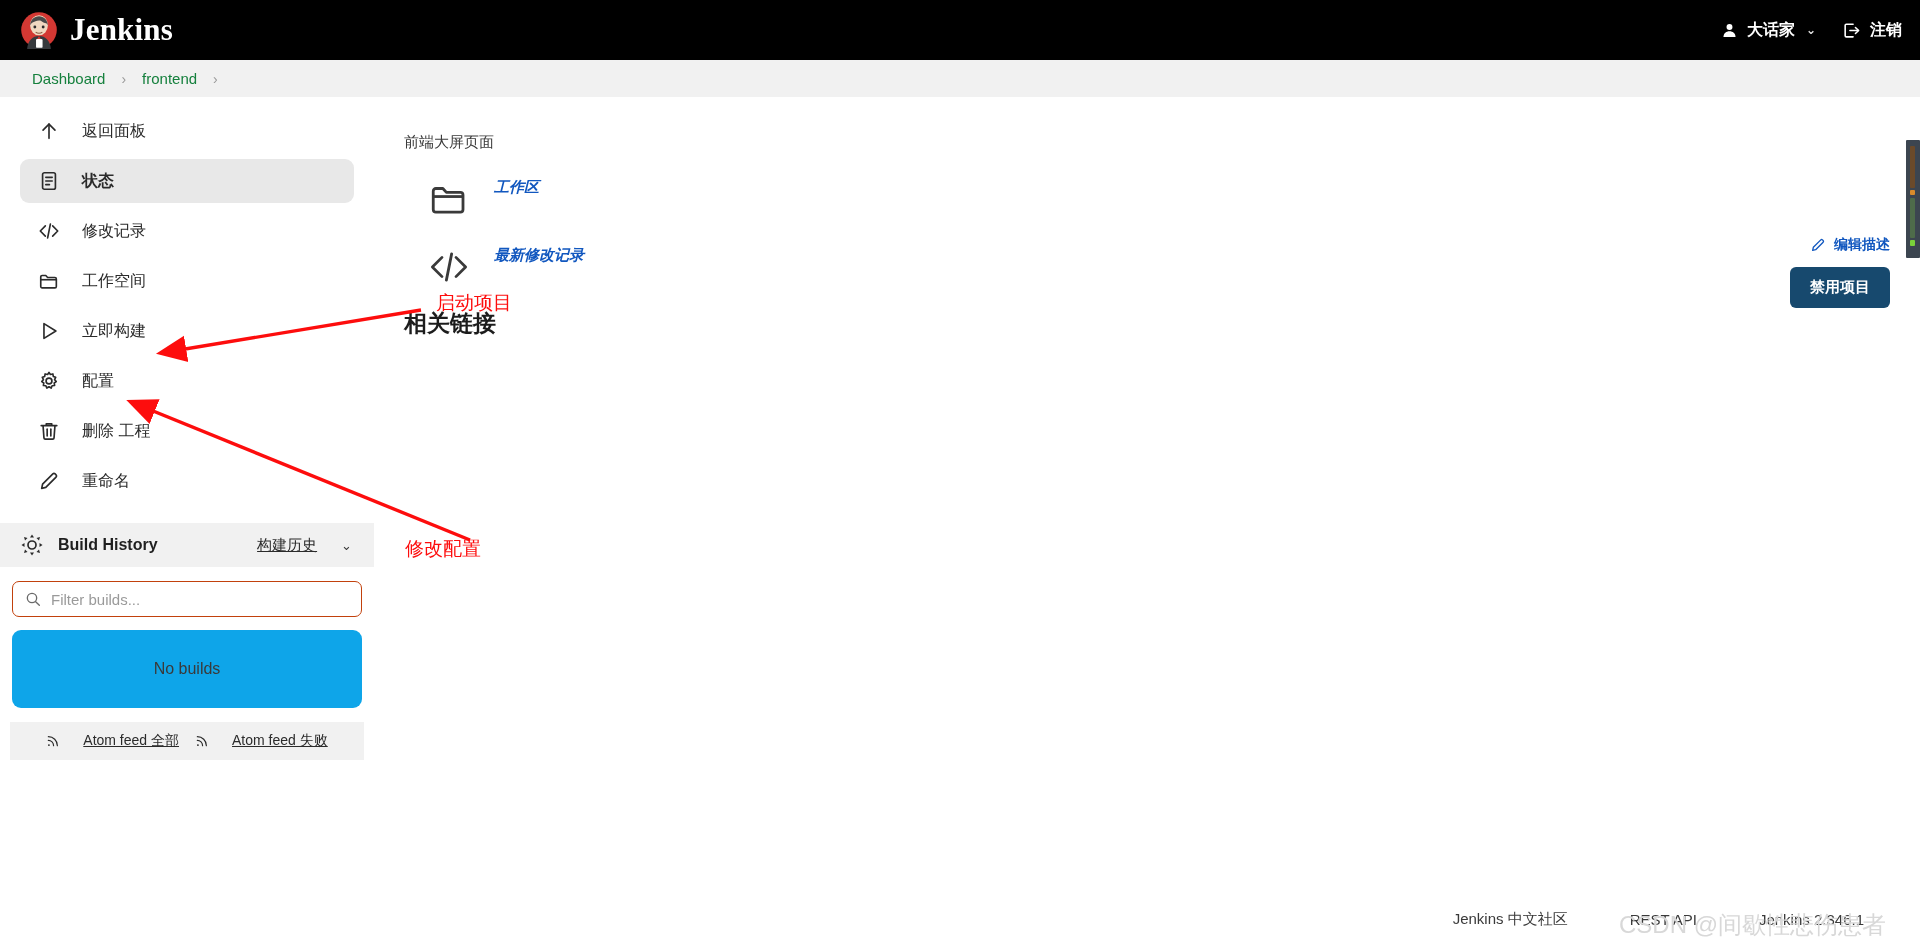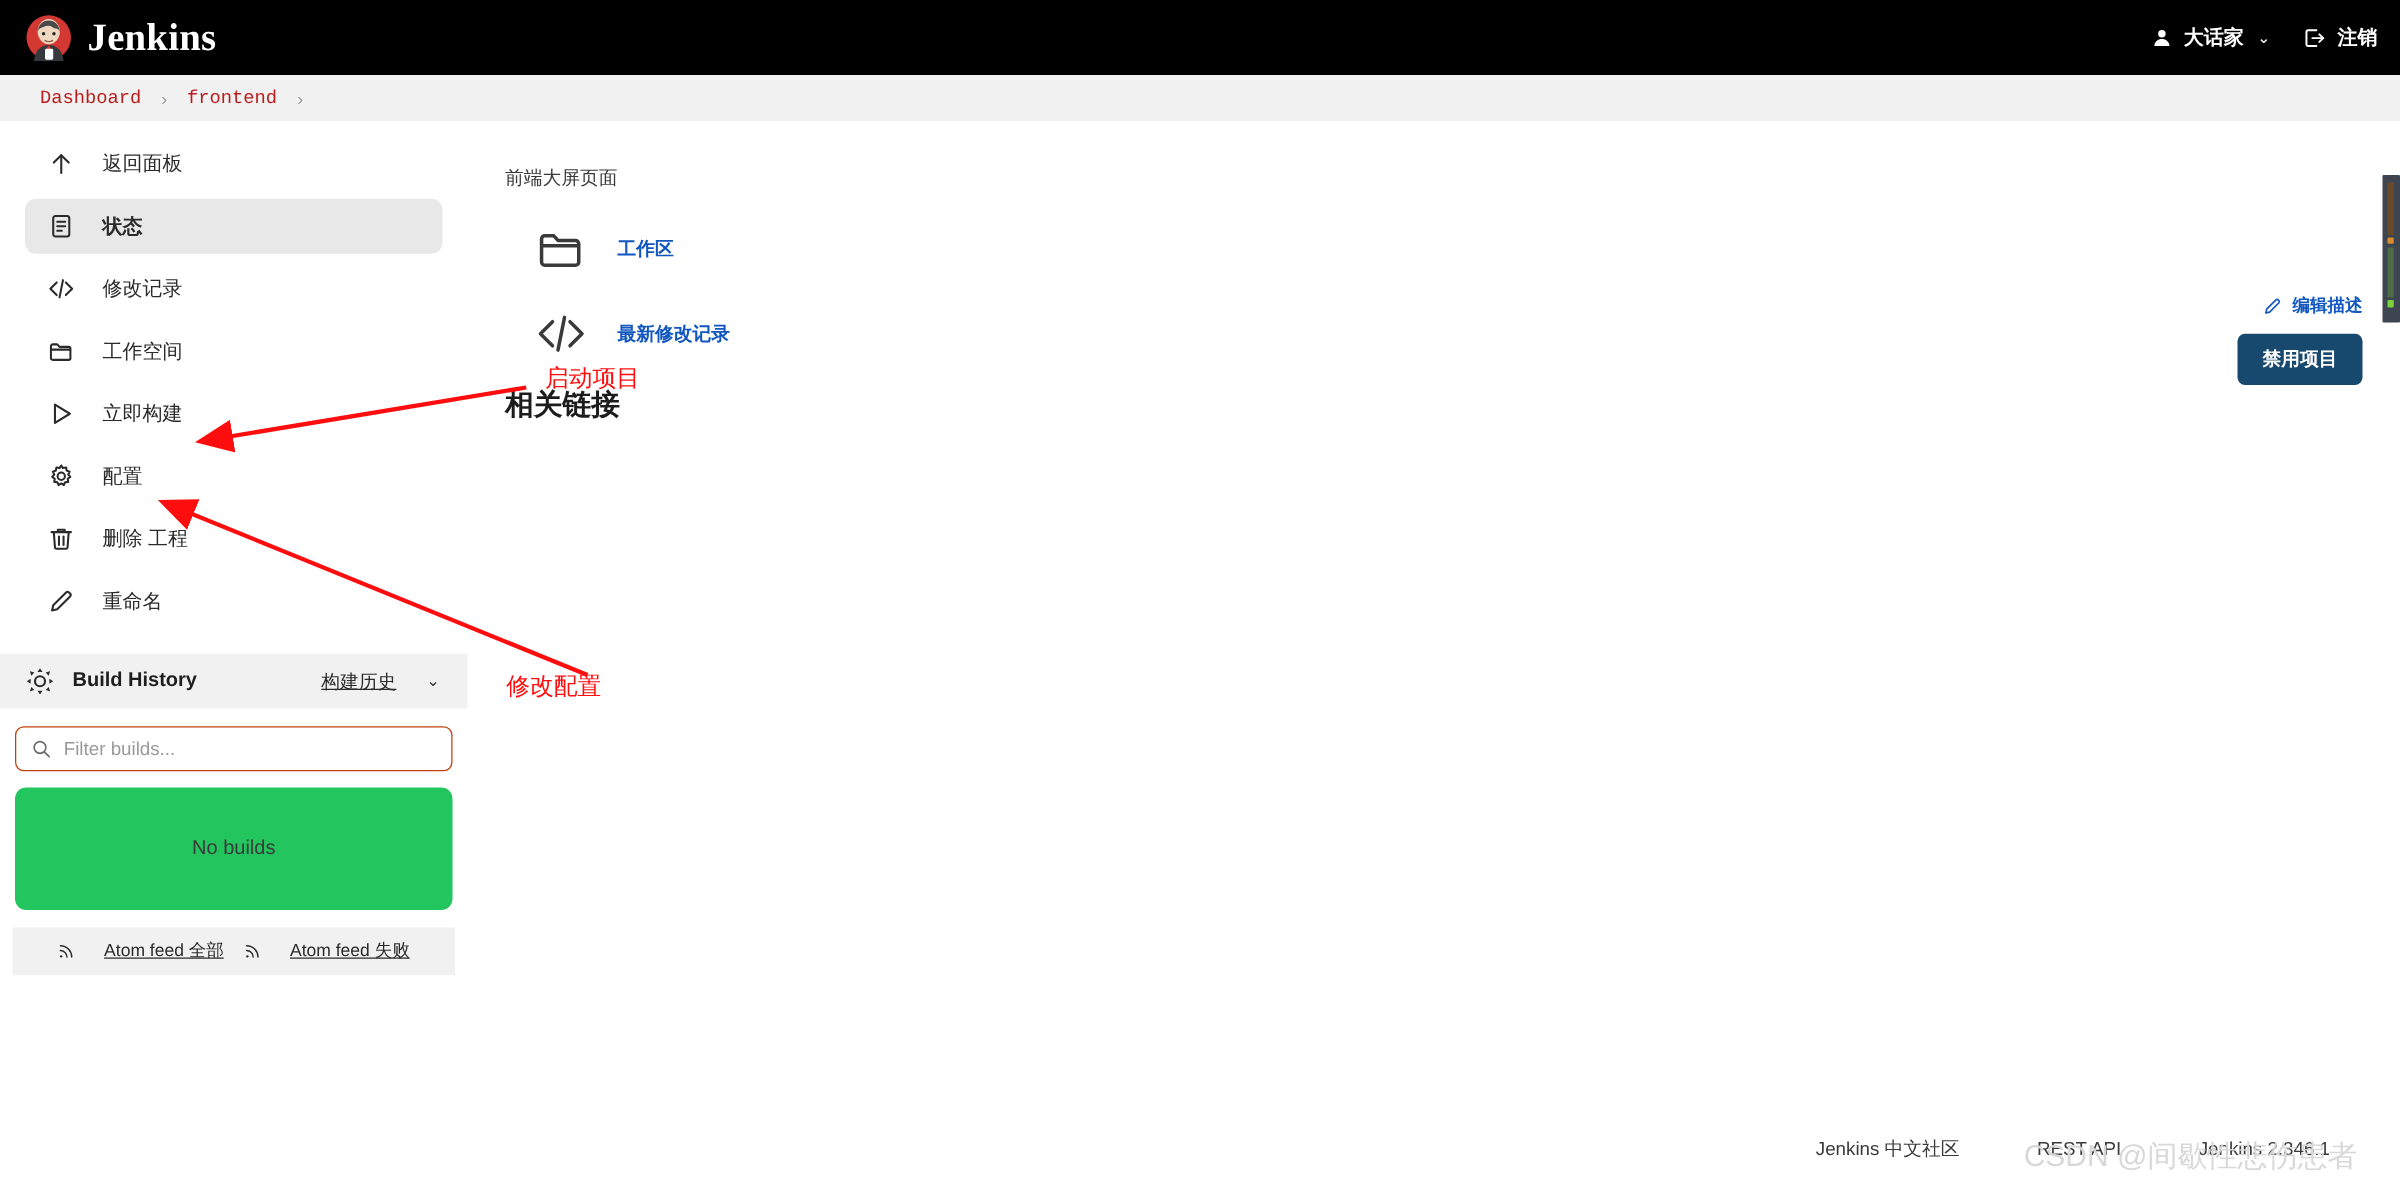--- a/index.html
+++ b/index.html
@@ -53,23 +53,22 @@
   }
   .chev { font-size: 12px; opacity: .9; margin-left: 2px; }
 
   
   .breadcrumb-bar {
     position: absolute; top: 60px; left: 0; width: 1920px; height: 37px;
     background: #f1f1f1; display: flex; align-items: center;
     padding-left: 16px; gap: 0;
   }
   .crumb {
-    font-size: 15px; color: #b91c1c; padding: 0 16px; cursor: pointer;
+    font-size: 15px; color: #15803d; padding: 0 16px; cursor: pointer;
     white-space: nowrap;
-    font-family: Liberation Mono, monospace;
   }
   .crumb-sep { color: #9a9a9a; font-size: 14px; }
 
   
   .sidebar {
     position: absolute; top: 97px; left: 0; width: 374px;
   }
   .nav-list { padding: 12px 20px 14px 20px; }
   .nav-item {
     display: flex; align-items: center; gap: 22px;
@@ -96,22 +95,22 @@
     display: flex; align-items: center; gap: 10px; padding: 0 12px;
     margin: 0 2px;
   }
   .filter-input {
     border: 0; outline: 0; flex: 1 1 auto; font-size: 15px;
     font-family: "Liberation Sans", sans-serif; color: #333; min-width: 0;
   }
   .filter-input::placeholder { color: #9a9a9a; }
 
   .no-builds {
-    margin: 13px 2px 0 2px; background: #22c55e; border-radius: 9px;
-    height: 98px; display: flex; align-items: center; justify-content: center;
+    margin: 13px 2px 0 2px; background: #0ea5e9; border-radius: 9px;
+    height: 78px; display: flex; align-items: center; justify-content: center;
     font-size: 16px; color: #3a3a3a;
   }
   .feed-bar {
     margin-top: 14px; background: #f1f1f1; height: 38px;
     display: flex; align-items: center; justify-content: center; gap: 16px;
   }
   .feed-link {
     display: flex; align-items: center; gap: 23px;
     font-size: 14px; color: #2b2b2b; text-decoration: underline; cursor: pointer;
   }
@@ -120,22 +119,23 @@
   .main {
     position: absolute; top: 97px; left: 404px; right: 30px;
   }
   .page-title {
     font-size: 30px; font-weight: 700; color: #1c1c1c; margin-top: 40px;
     letter-spacing: .3px;
   }
   .page-desc { font-size: 15px; color: #3a3a3a; margin-top: 36px; }
 
   .link-row {
-    display: flex; align-items: center; gap: 24px; margin-top: 26px;
+    display: flex; gap: 24px; margin-top: 26px;
     padding-left: 24px;
+    font-style: italic;
   }
   .link-row .big-icon { width: 42px; height: 42px; flex: 0 0 42px; }
   .link-text {
     font-size: 15px; font-weight: 700; color: #1157bf; text-decoration: none;
     cursor: pointer;
   }
   .section-head {
     font-size: 23px; font-weight: 700; color: #1c1c1c; margin-top: 20px;
   }
 

